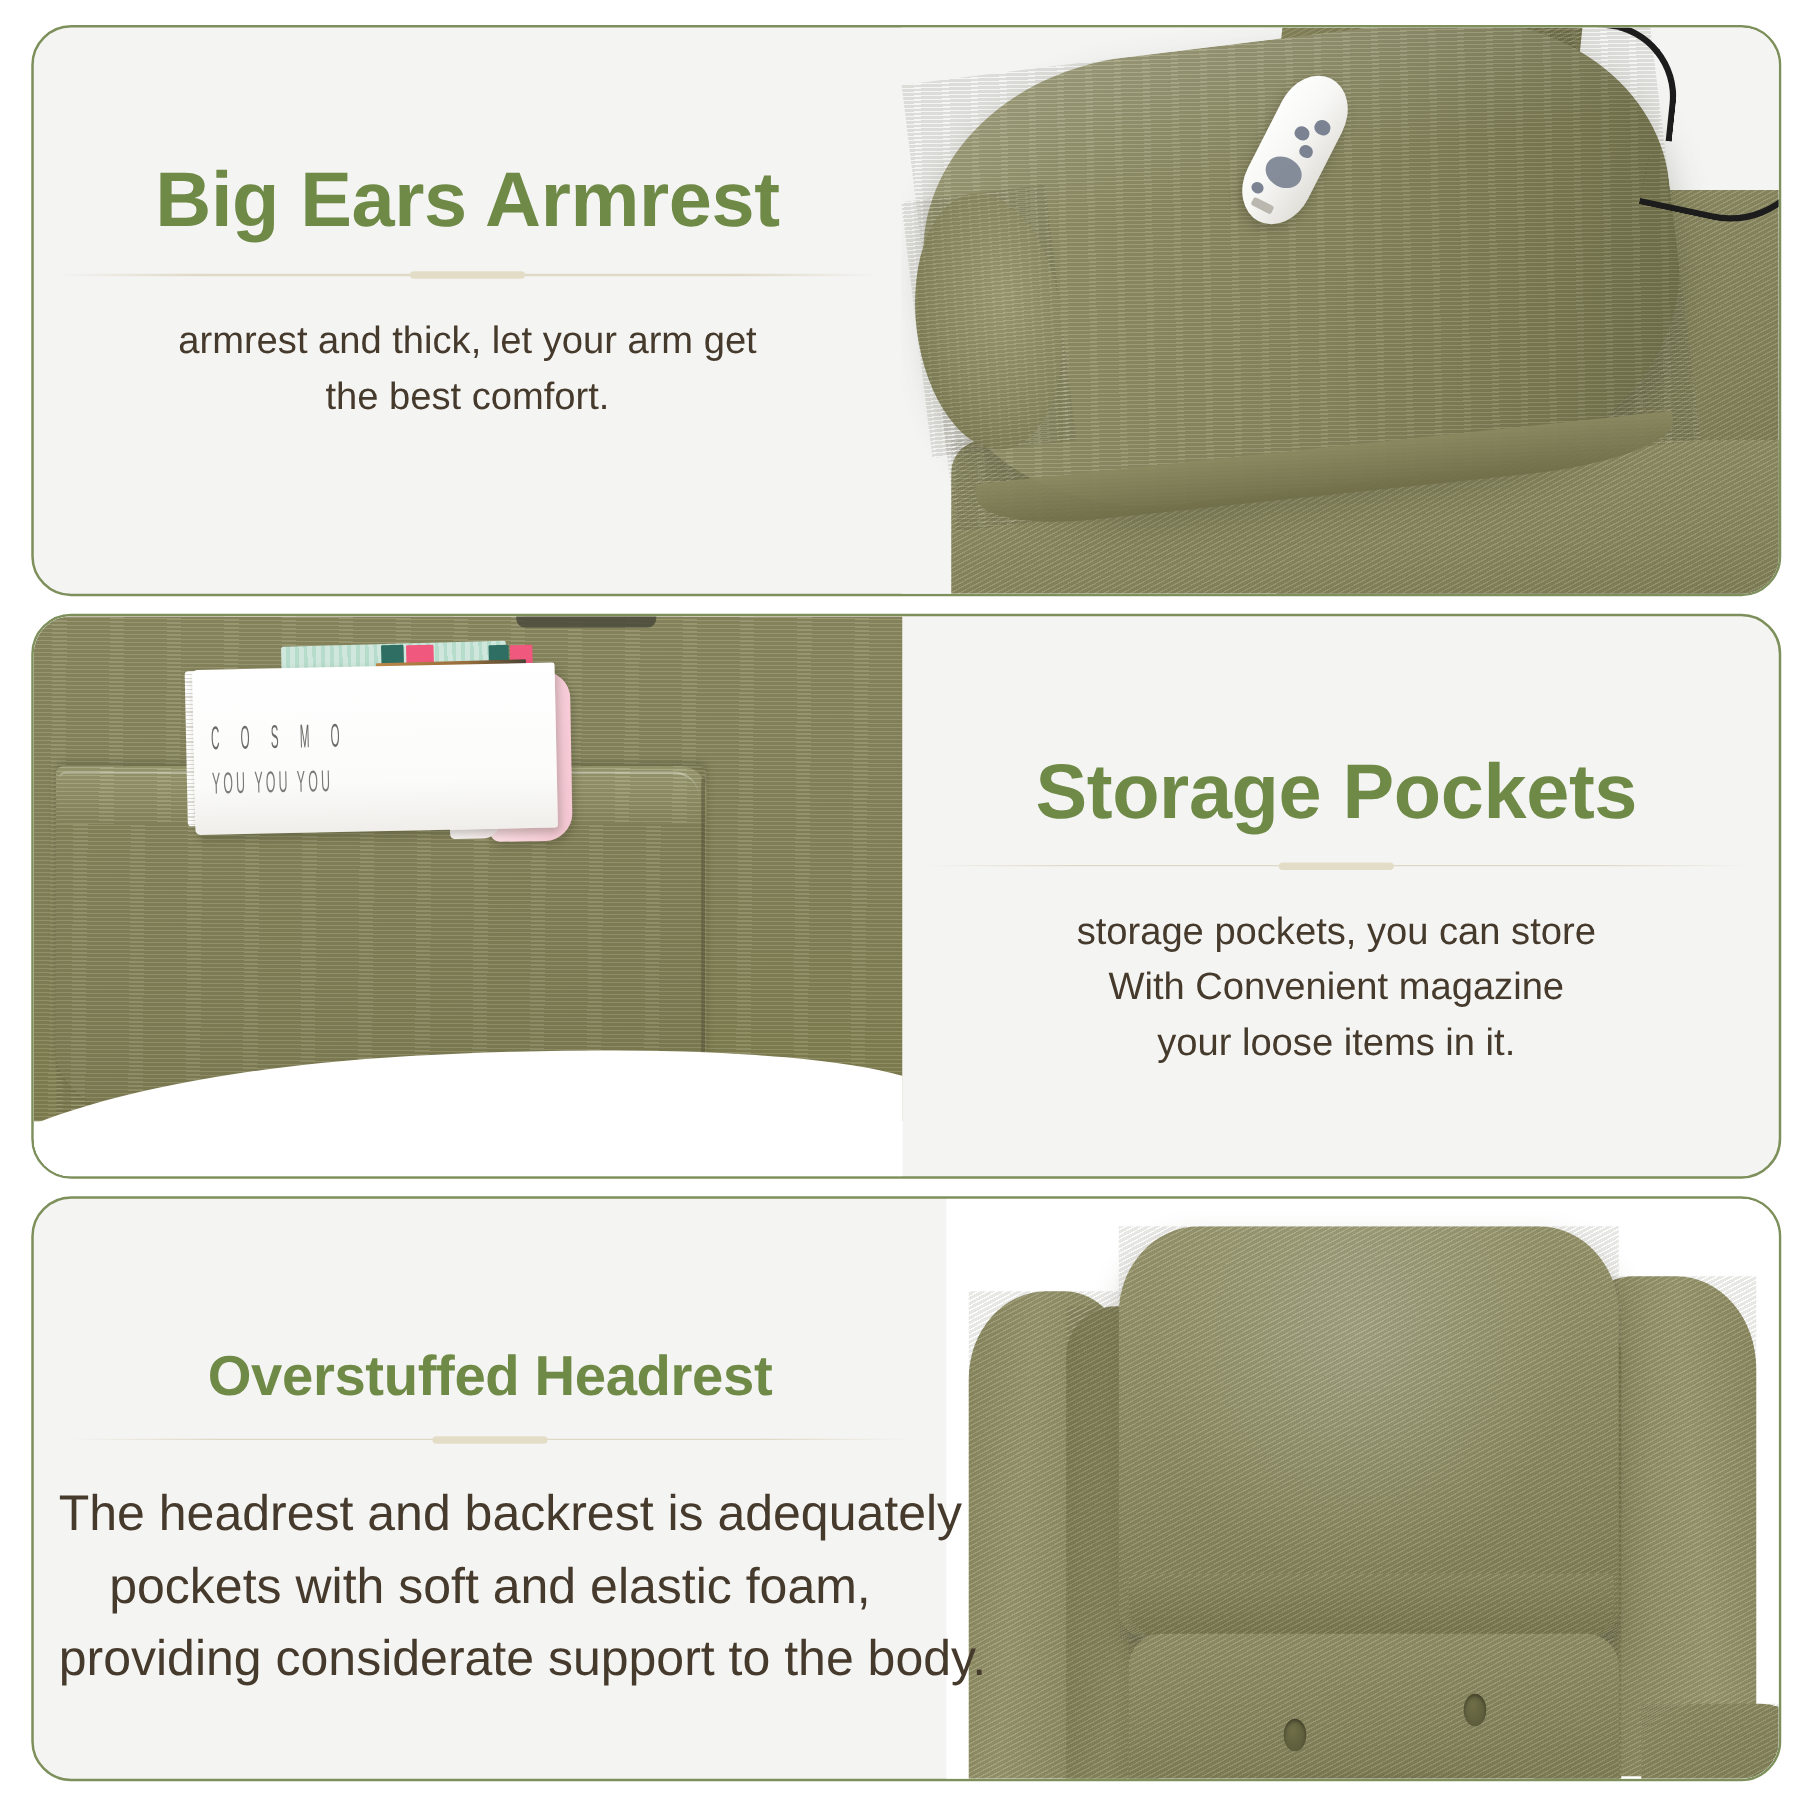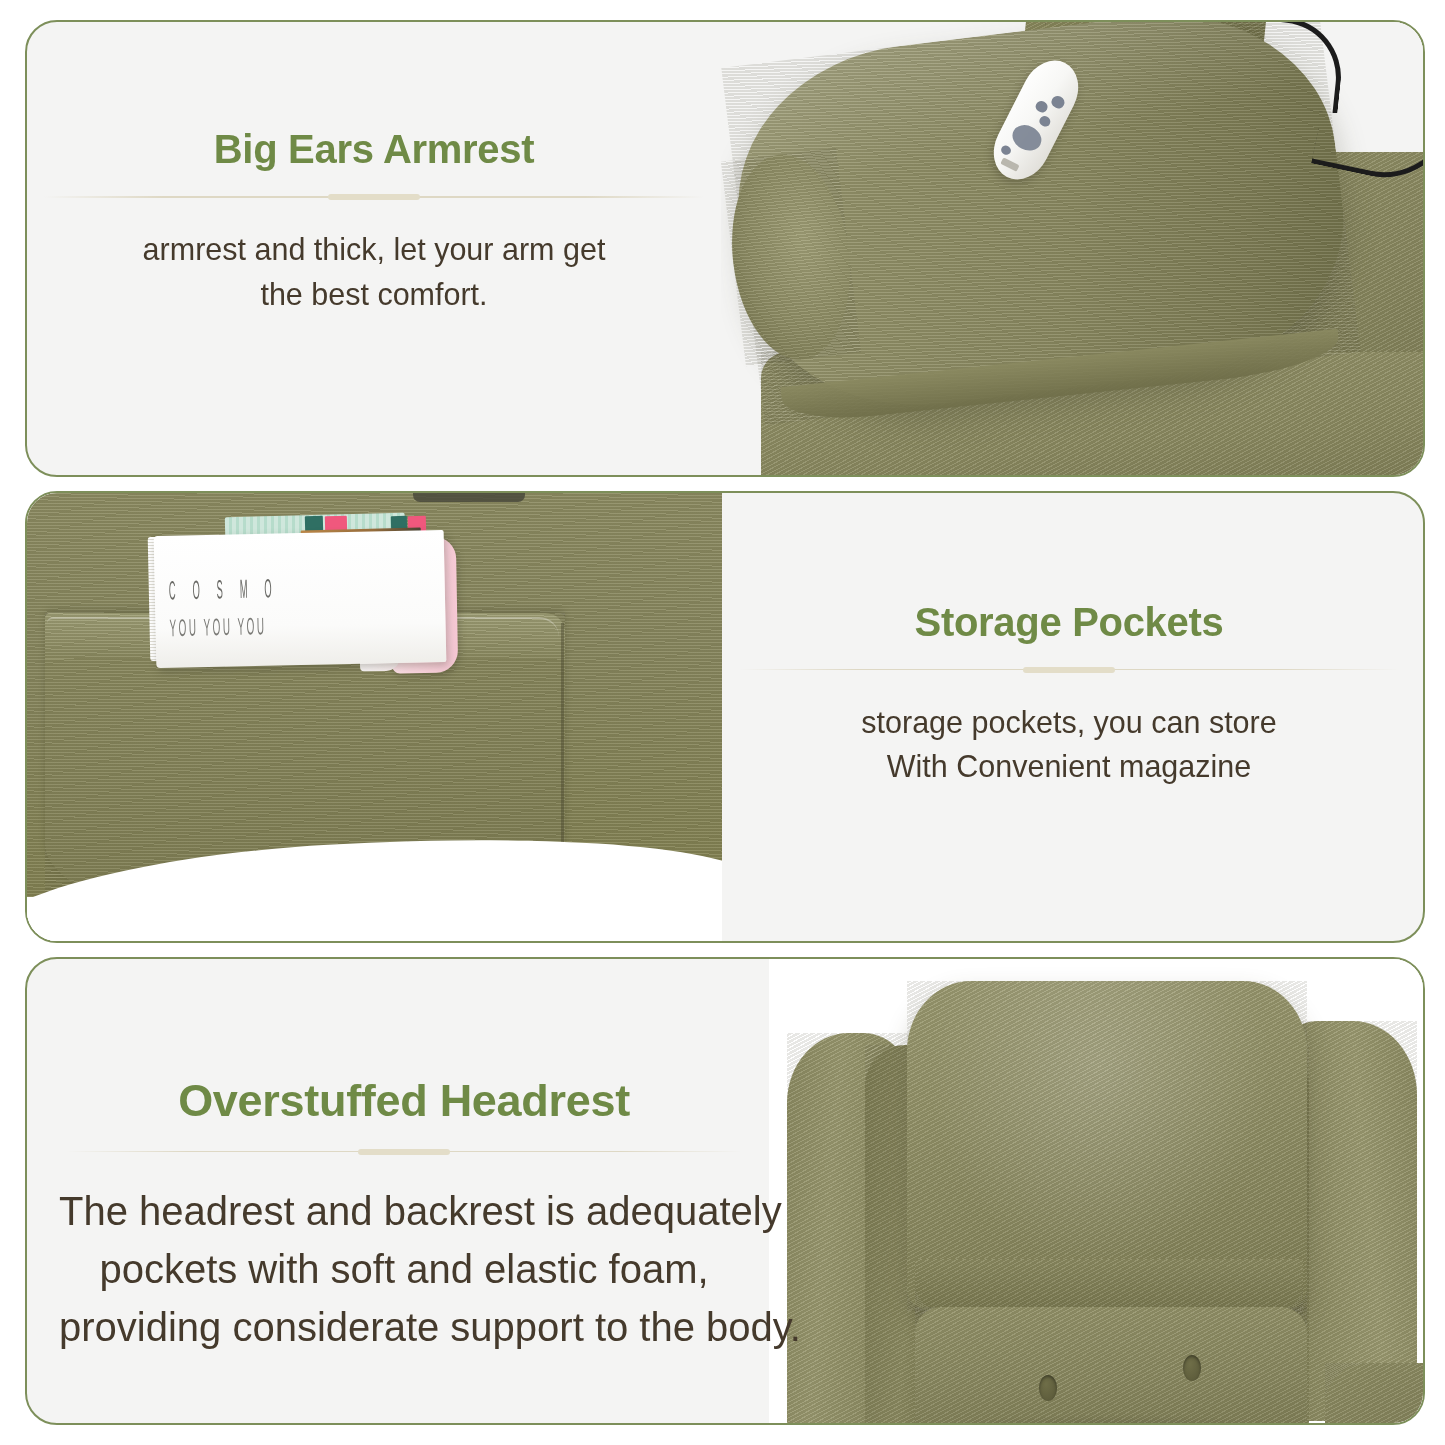--- a/index.html
+++ b/index.html
@@ -43,25 +43,25 @@
     z-index: 4;
     display: flex;
     flex-direction: column;
     justify-content: flex-start;
     align-items: center;
     padding-top: 106px;
     flex: 0 0 694px;
     width: 694px;
   }
   .panel-2 .text-col { order: 2; padding-top: 108px; }
-  .panel-3 .text-col { padding-top: 118px; flex: 0 0 730px; width: 730px; margin-left: 12px; }
+  .panel-3 .text-col { padding-top: 118px; flex: 0 0 730px; width: 730px; }
 
   .heading {
     color: #6f8a46;
-    font-size: 40px;
+    font-size: 62px;
     font-weight: bold;
     letter-spacing: -0.3px;
     line-height: 1.05;
     text-align: center;
     white-space: nowrap;
   }
   .panel-3 .heading { font-size: 45px; }
 
   .divider {
     position: relative;
@@ -500,20 +500,21 @@
         <div class="p2-body-curve"></div>
       </div>
     </div>
 
     <div class="text-col">
       <h2 class="heading">Storage Pockets</h2>
       <div class="divider"></div>
       <p class="body-text">
         <span>storage pockets, you can store</span>
         <span>With Convenient magazine</span>
+        <span>your loose items in it.</span>
       </p>
     </div>
   </section>
 
   <section class="panel panel-3">
     <div class="text-col">
       <h2 class="heading">Overstuffed Headrest</h2>
       <div class="divider"></div>
       <p class="body-text">
         <span>The headrest and backrest is adequately</span>

